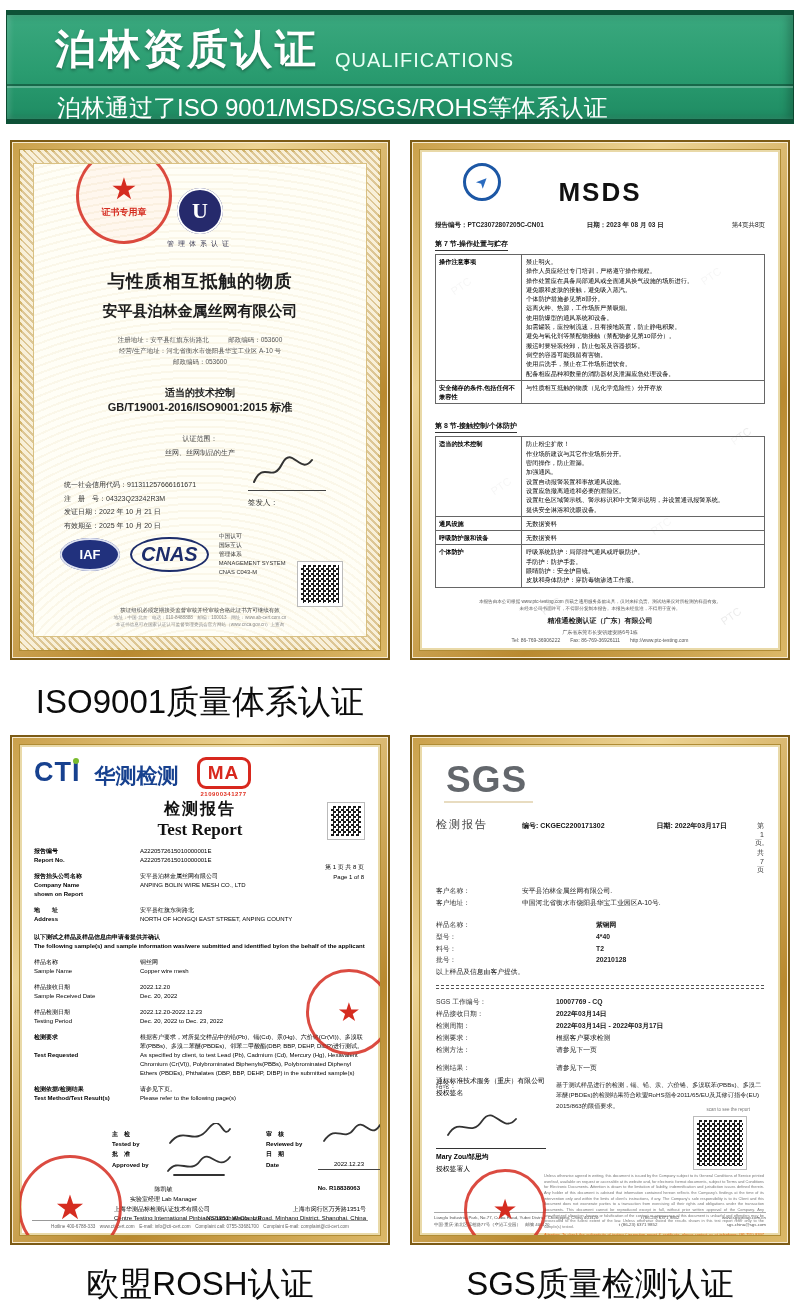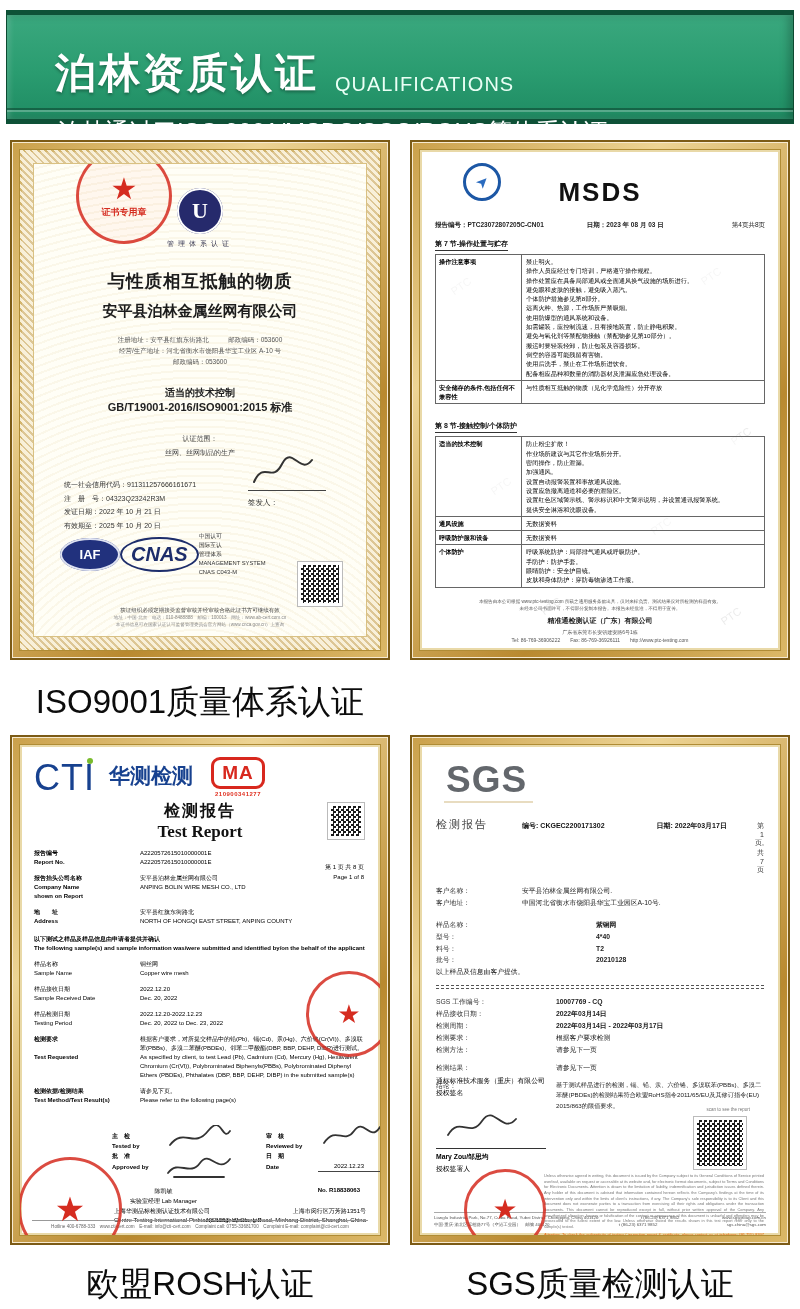--- a/index.html
+++ b/index.html
@@ -6,21 +6,21 @@
 body { width:800px; background:#fff; font-family:"Liberation Sans","DejaVu Sans",sans-serif; }
 .page { position:relative; width:800px; height:1309px; background:#fff; overflow:hidden; }
 .ml { white-space:pre-line; }
 .blk { display:block; }
 
 
 .hdr { position:absolute; left:6px; top:10px; width:788px; height:114px;
   background:linear-gradient(180deg,#3aa87e,#2a9c70 55%,#1f8c63);
   border:1px solid #0d4a31; border-top:5px solid #0e5137; border-bottom:5px solid #0e5137;
   box-shadow: inset -5px 0 8px rgba(0,0,0,.22), inset 3px 0 5px rgba(255,255,255,.15); }
-.hdr-top { height:66px; display:flex; align-items:flex-end; padding:0 0 4px 48px;margin-top:24px; }
+.hdr-top { height:66px; display:flex; align-items:flex-end; padding:0 0 4px 48px; }
 .hdr-title { font-size:41px; font-weight:bold; color:#fff; letter-spacing:3px; text-shadow:0 2px 3px rgba(0,0,0,.3); }
 .hdr-en { font-size:20px; color:#eafff5; margin-left:16px; letter-spacing:1px; padding-bottom:5px; }
 .hdr-sub { margin-top:3px; border-top:2px solid rgba(8,56,38,.5); box-shadow:inset 0 2px 0 rgba(255,255,255,.25);
   padding:6px 0 0 50px; font-size:24px; color:#fff; }
 
 
 .certs { position:absolute; left:10px; width:780px; display:flex; gap:20px; }
 .r1 { top:140px; } .r2 { top:735px; }
 .cap { position:absolute; width:380px; text-align:center; font-size:33px; color:#0c0c0c; }
 .cap1l { left:10px; top:680px; } .cap1r { left:410px; top:680px; }
@@ -55,21 +55,21 @@
 .iso-addr { margin-top:13px; font-size:6.5px; color:#555; line-height:1.7; }
 .iso-std1 { margin-top:19px; font-size:10px; font-weight:bold; color:#222; }
 .iso-std2 { margin-top:0; font-size:11px; font-weight:bold; color:#222; }
 .iso-scope { margin-top:17px; font-size:7px; color:#444; line-height:2.0; }
 .iso-info { position:relative; margin:18px 0 0 30px; text-align:left; font-size:7px; color:#333; line-height:1.95; width:200px; }
 .iso-seal { width:96px; height:96px; left:42px; top:-16px; background:rgba(255,80,60,.04); }
 .iso-seal .star{ font-size:30px; }
 .iso-seal-cap { font-size:9px; font-weight:bold; margin-top:2px; }
 .iso-sign { position:absolute; right:22px; top:292px; width:96px; text-align:left; }
 .iso-sign-label { font-size:7.5px; color:#333; }
-.iso-badges { position:absolute; left:26px; top:368px; display:flex; align-items:center; text-align:left; }
+.iso-badges { position:absolute; left:26px; top:368px; display:flex; align-items:center; gap:10px; text-align:left; }
 .iaf { width:60px; height:33px; background:#21317d; border-radius:50%; color:#fff; font-weight:bold; font-size:13px;
   display:flex; align-items:center; justify-content:center; box-shadow:0 0 0 2px #dfe3f2 inset; }
 .cnas { font-size:20px; font-weight:bold; font-style:italic; color:#1d2d6b; border:2px solid #1d2d6b;
   border-radius:50%; padding:4px 9px; }
 .cnas-lines { font-size:5.8px; color:#333; line-height:1.55; }
 .iso-qr { width:44px; height:44px; right:24px; top:398px; }
 .iso-foot1 { position:absolute; bottom:22px; left:8px; right:8px; font-size:5.5px; color:#444; }
 .iso-foot2 { position:absolute; bottom:7px; left:8px; right:8px; font-size:4.6px; color:#888; line-height:1.5; }
 
 
@@ -90,21 +90,21 @@
 .mval { flex:1; font-size:6.2px; padding:2px 4px; line-height:1.5; }
 .msds-foot { margin-top:10px; text-align:center; position:relative; z-index:1; }
 .msds-note { font-size:4.6px; color:#555; line-height:1.6; }
 .msds-co { margin-top:4px; font-size:7px; font-weight:bold; color:#222; }
 .msds-addr { margin-top:3px; font-size:5px; color:#555; }
 .msds-tel { margin-top:2px; font-size:5px; color:#555; }
 
 
 .cti-paper { height:100%; padding:12px 14px; position:relative; text-align:left; overflow:hidden; }
 .cti-head { display:flex; align-items:flex-start; gap:14px; }
-.cti-logo { font-size:36px; font-weight:normal; color:#17418f; letter-spacing:1px; position:relative; }
+.cti-logo { font-size:27px; font-weight:bold; color:#17418f; letter-spacing:1px; position:relative; }
 .cti-dot { position:absolute; right:2px; top:1px; width:6px; height:6px; border-radius:50%; background:#79bb2d; }
 .cti-cn { font-size:21px; font-weight:bold; color:#17418f; padding-top:5px; }
 .ma-box { margin-left:4px; text-align:center; }
 .ma { width:54px; height:32px; border:3px solid #d8281e; border-radius:9px; color:#d8281e; font-size:19px; font-weight:bold;
   display:flex; align-items:center; justify-content:center; letter-spacing:1px; }
 .ma-no { margin-top:2px; font-size:6px; font-weight:bold; color:#e03020; letter-spacing:.5px; }
 .cti-title-cn { text-align:center; font-size:16px; font-weight:bold; color:#111; margin-top:2px; letter-spacing:2px; }
 .cti-title-en { text-align:center; font-size:17px; font-weight:bold; font-family:"Liberation Serif",serif; color:#111; }
 .cti-qr { width:36px; height:36px; right:16px; top:58px; }
 .pair { display:flex; font-size:6px; line-height:1.5; margin-top:7px; }

